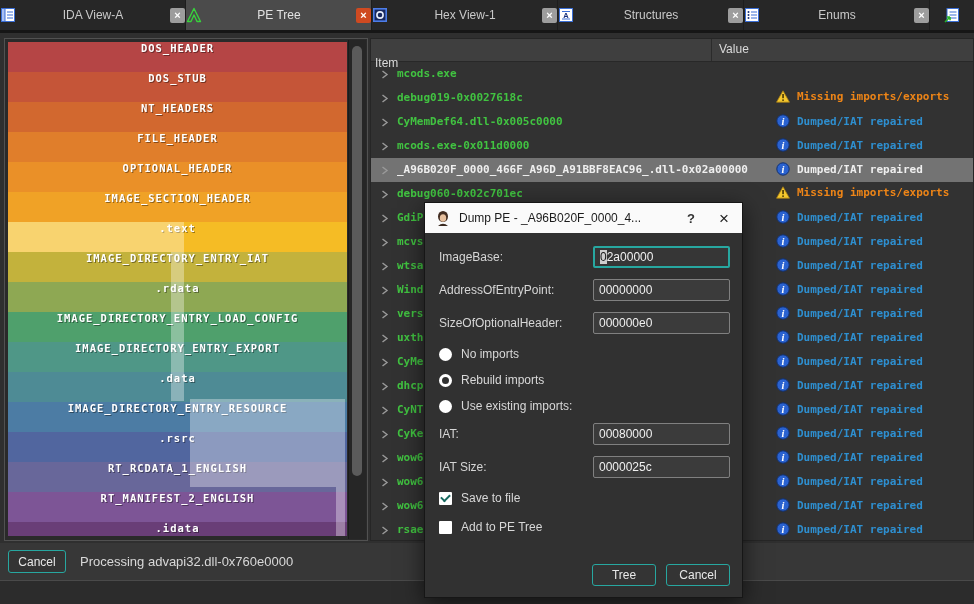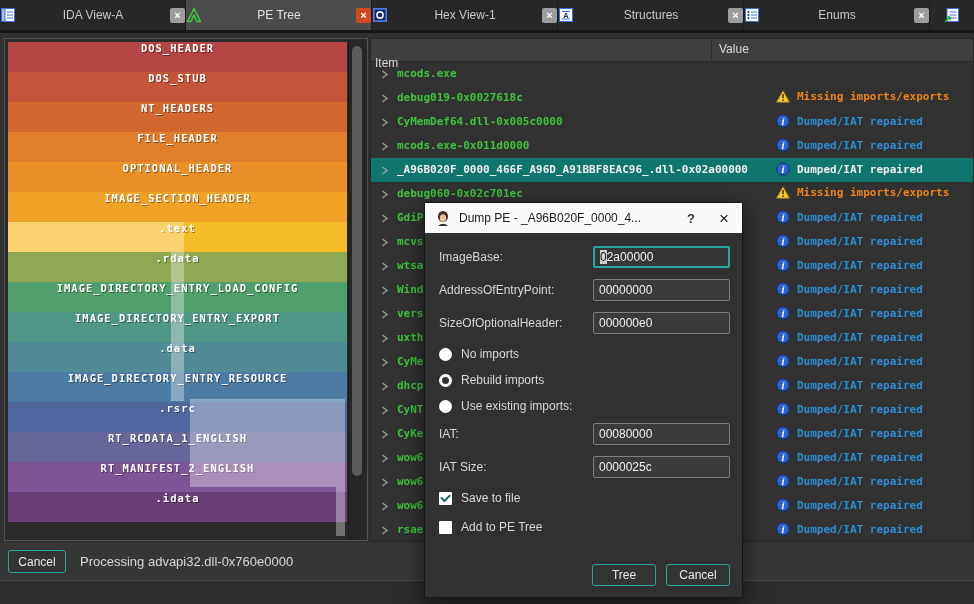--- a/index.html
+++ b/index.html
@@ -42,21 +42,21 @@
   .tree-panel{position:absolute;left:370px;top:38px;width:604px;height:503px;background:#323232;
               border:1px solid #262626;box-sizing:border-box;overflow:hidden;}
   .tree-header{position:absolute;left:0;top:0;width:100%;height:22px;background:#3f3f3f;
                border-bottom:1px solid #282828;color:#dadada;font-size:12px;}
   .tree-header::after{content:'';position:absolute;left:340px;top:0;bottom:0;width:1px;background:#2b2b2b;}
   .col-item{position:absolute;left:4px;top:3px;margin-top:14px;}
   .col-value{position:absolute;left:348px;top:3px;}
   .tree-rows{position:absolute;left:0;top:23px;right:0;bottom:0;overflow:hidden;}
   .trow{height:24px;position:relative;font-family:"DejaVu Sans Mono",monospace;font-size:11px;
         font-weight:bold;}
-  .trow.selected{background:#0f766e;}
+  .trow.selected{background:#737373;}
   .chev{position:absolute;left:10px;top:8px;display:flex;}
   .item-text{position:absolute;left:26px;top:5px;color:#41c341;white-space:pre;}
   .trow.selected .item-text{color:#efefef;}
   .val{position:absolute;left:405px;top:4px;display:flex;align-items:center;gap:7px;}
   .val-text.dumped{color:#2e8fd0;}
   .val-text.missing{color:#ee8517;}
   .trow.selected .val-text{color:#efefef;}
 
   
   .statusbar{position:absolute;left:0;top:543px;width:974px;height:37px;background:#373737;
@@ -183,20 +183,23 @@
         </div>
         <div class="band" style="background: rgb(234, 144, 40);">
           <span>OPTIONAL_HEADER</span>
         </div>
         <div class="band" style="background: rgb(240, 162, 38);">
           <span>IMAGE_SECTION_HEADER</span>
         </div>
         <div class="band" style="background: rgb(245, 188, 37);">
           <span>.text</span>
         </div>
+        <div class="band" style="background: rgb(195, 178, 60);">
+          <span>IMAGE_DIRECTORY_ENTRY_IAT</span>
+        </div>
         <div class="band" style="background: rgb(142, 168, 83);">
           <span>.rdata</span>
         </div>
         <div class="band" style="background: rgb(79, 160, 108);">
           <span>IMAGE_DIRECTORY_ENTRY_LOAD_CONFIG</span>
         </div>
         <div class="band" style="background: rgb(79, 151, 135);">
           <span>IMAGE_DIRECTORY_ENTRY_EXPORT</span>
         </div>
         <div class="band" style="background: rgb(78, 139, 149);">

